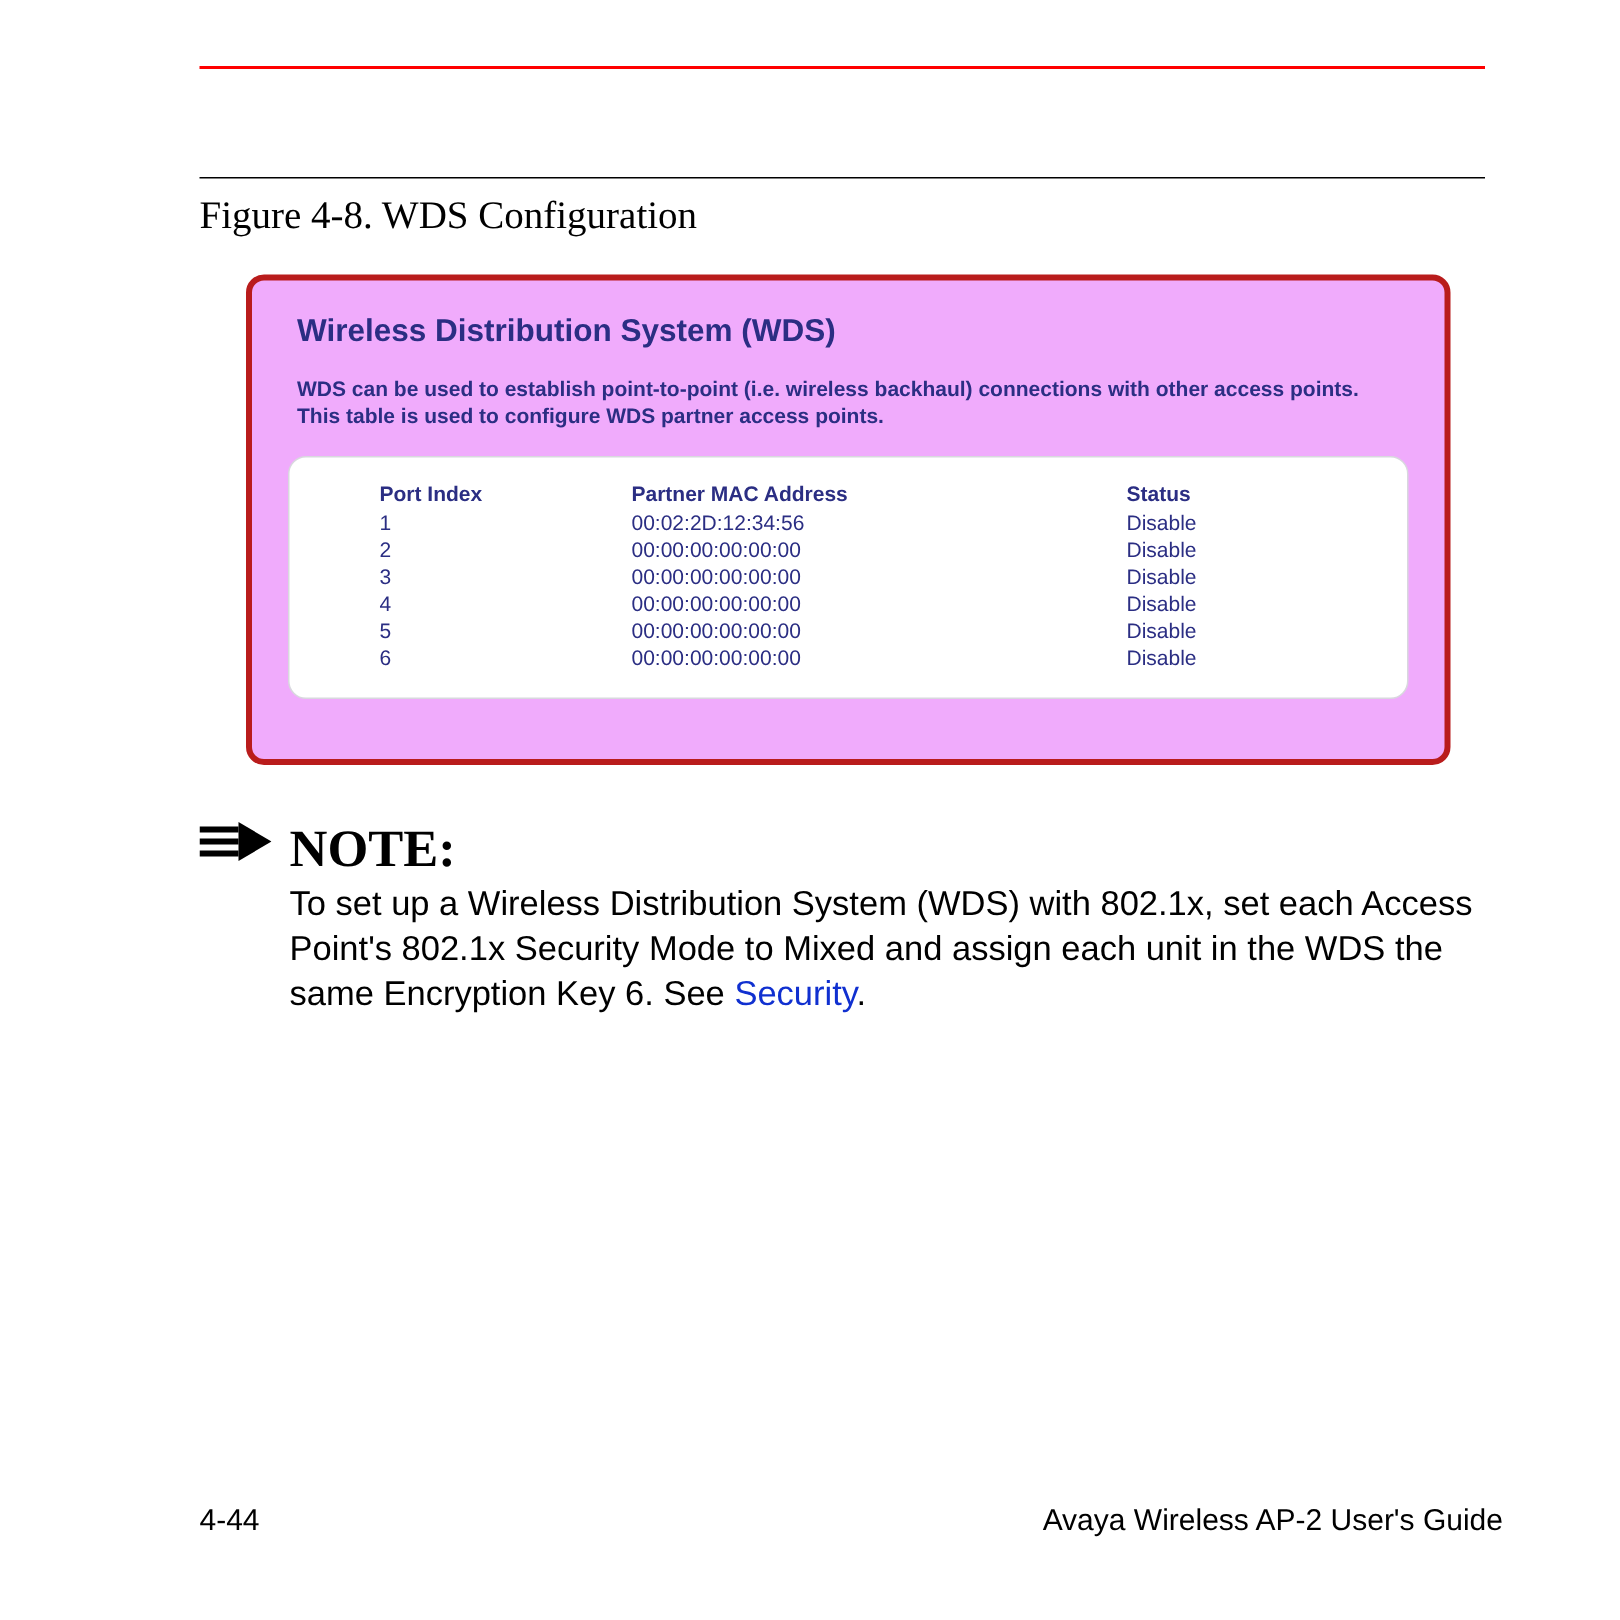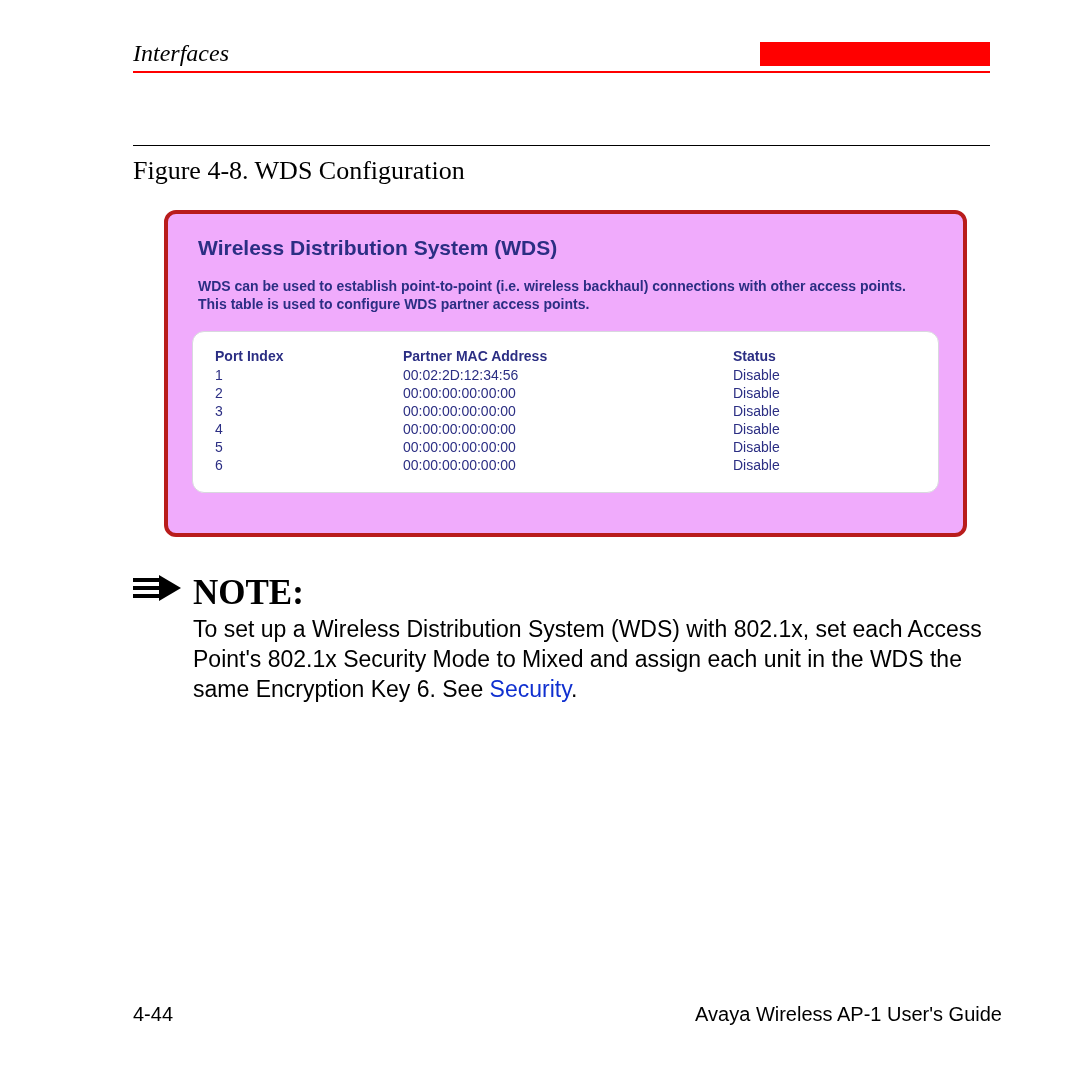--- a/index.html
+++ b/index.html
@@ -25,41 +25,37 @@
   .edit-btn {
     display: inline-block; min-width: 100px; padding: 3px 24px;
     background: linear-gradient(#ffffff, #e8e8ef);
     border: 1px solid #bfbfc6; border-radius: 10px;
     color: #2b2e83; font-size: 14px; cursor: pointer;
     box-shadow: 3px 3px 0 #d0d0d6;
   }
   .tbl { width: 100%; font-size: 14px; color: #2b2e83; }
   .tbl-head { display: flex; font-weight: bold; padding: 2px 0; }
   .tbl-row  { display: flex; padding: 1px 0; }
-  .col-port { width: 188px; }
+  .col-port { width: 168px; margin-left: 38px; }
   .col-mac  { width: 330px; }
   .col-stat { width: 100px; }
   .note-block { display: flex; margin: 36px 0 0 23px; }
   .note-icon { flex: 0 0 60px; padding-top: 2px; }
   .note-icon svg { width: 48px; height: 28px; }
   .note-text { flex: 1; }
   .note-label { font-family: 'Palatino Linotype', Georgia, serif; font-weight: bold; font-size: 35px; }
   .note-body  { font-size: 23px; line-height: 1.3; margin-top: 2px; }
   .note-body .link { color: #1030d0; }
   .footer { position: absolute; left: 133px; right: 78px; bottom: 54px; display: flex; justify-content: space-between; font-size: 20px; }
 </style>
 </head>
 <body>
 
 <div class="page">
 
-  <div class="header-row">
-    <div class="header-title">Interfaces</div>
-    <div class="red-bar"></div>
-  </div>
   <div class="red-rule"></div>
 
   <div class="figure-rule"></div>
   <div class="figure-caption">Figure 4-8.    WDS Configuration</div>
 
   <div class="screenshot">
     <div class="wds-title">Wireless Distribution System (WDS)</div>
     <div class="wds-desc">WDS can be used to establish point-to-point (i.e. wireless backhaul) connections with other access points. This table is used to configure WDS partner access points.</div>
 
     <div class="panel">
@@ -115,16 +111,16 @@
     <div class="note-text">
       <div class="note-label">NOTE:</div>
       <div class="note-body">
         <span>To set up a Wireless Distribution System (WDS) with 802.1x, set each Access Point's 802.1x Security Mode to Mixed and assign each unit in the WDS the same Encryption Key 6. See </span><span class="link">Security</span><span>.</span>
       </div>
     </div>
   </div>
 
   <div class="footer">
     <div>4-44</div>
-    <div>Avaya Wireless AP-1 User's Guide</div>
+    <div>Avaya Wireless AP-2 User's Guide</div>
   </div>
 
 </div>
 
 </body></html>

